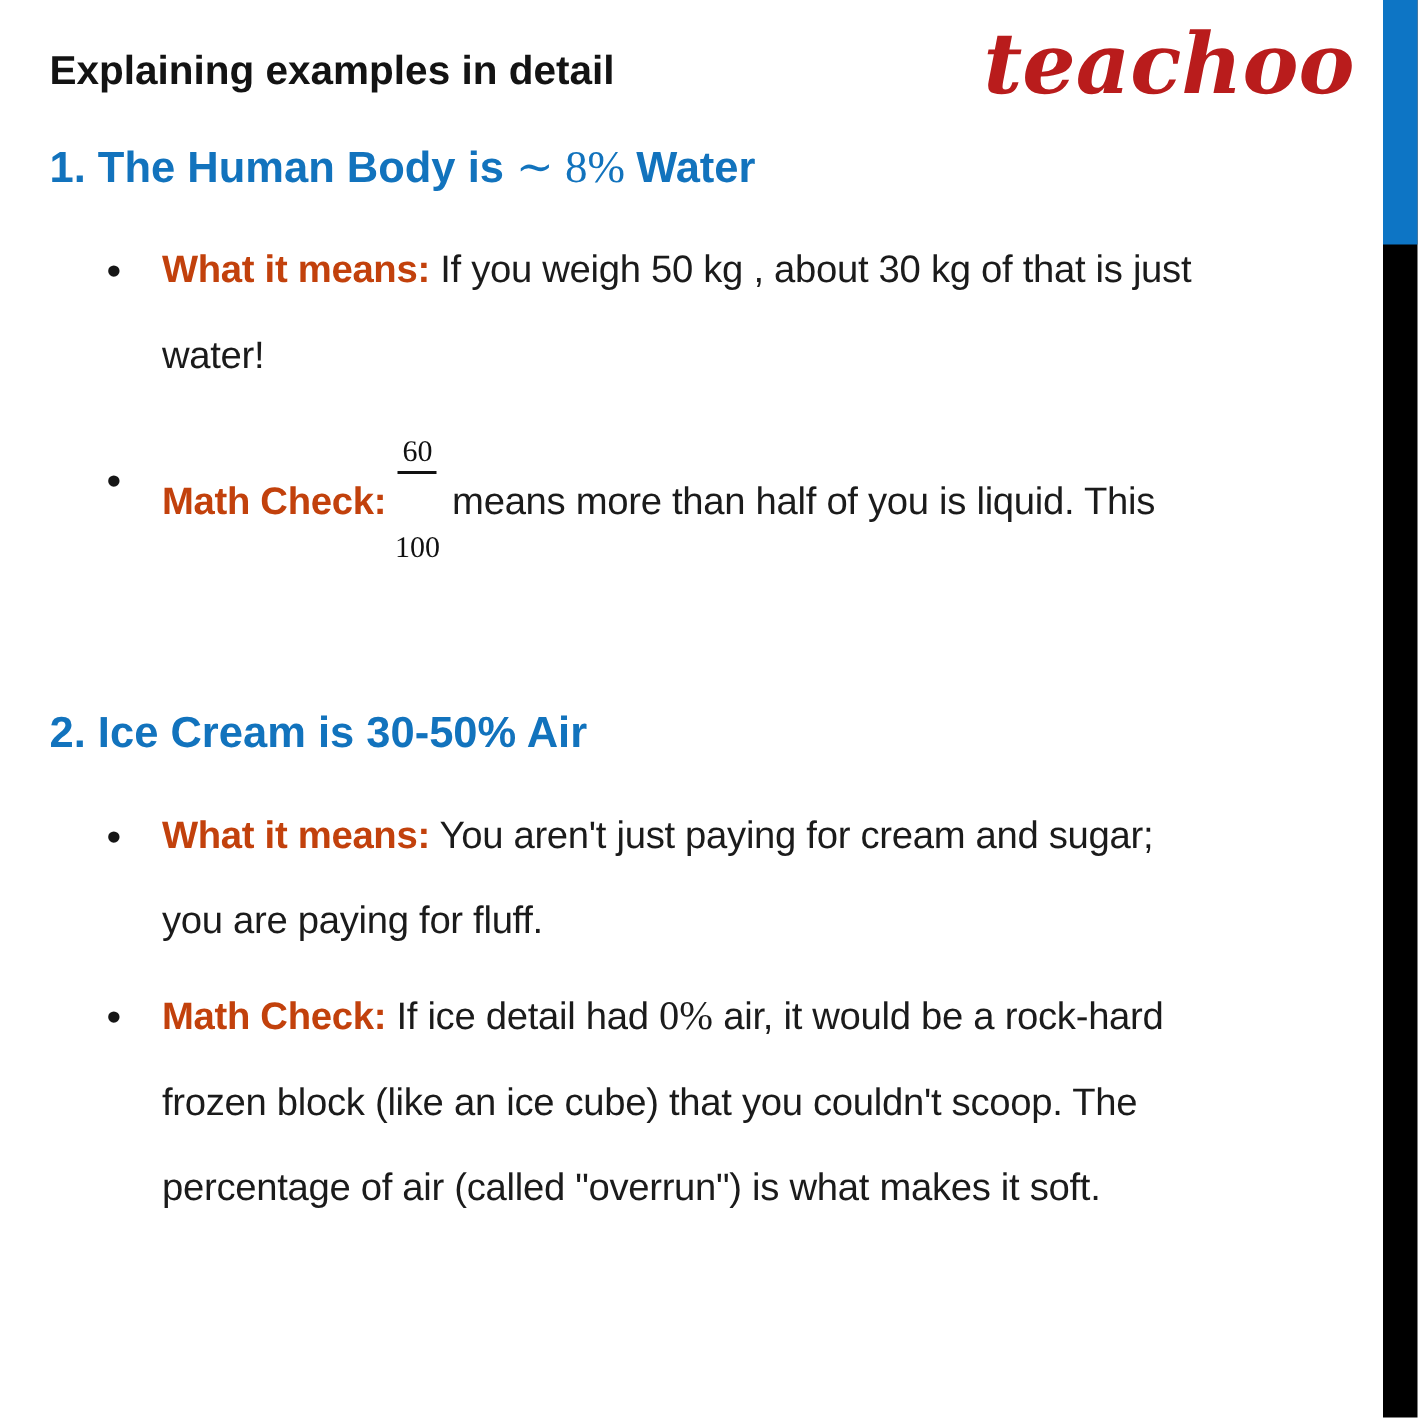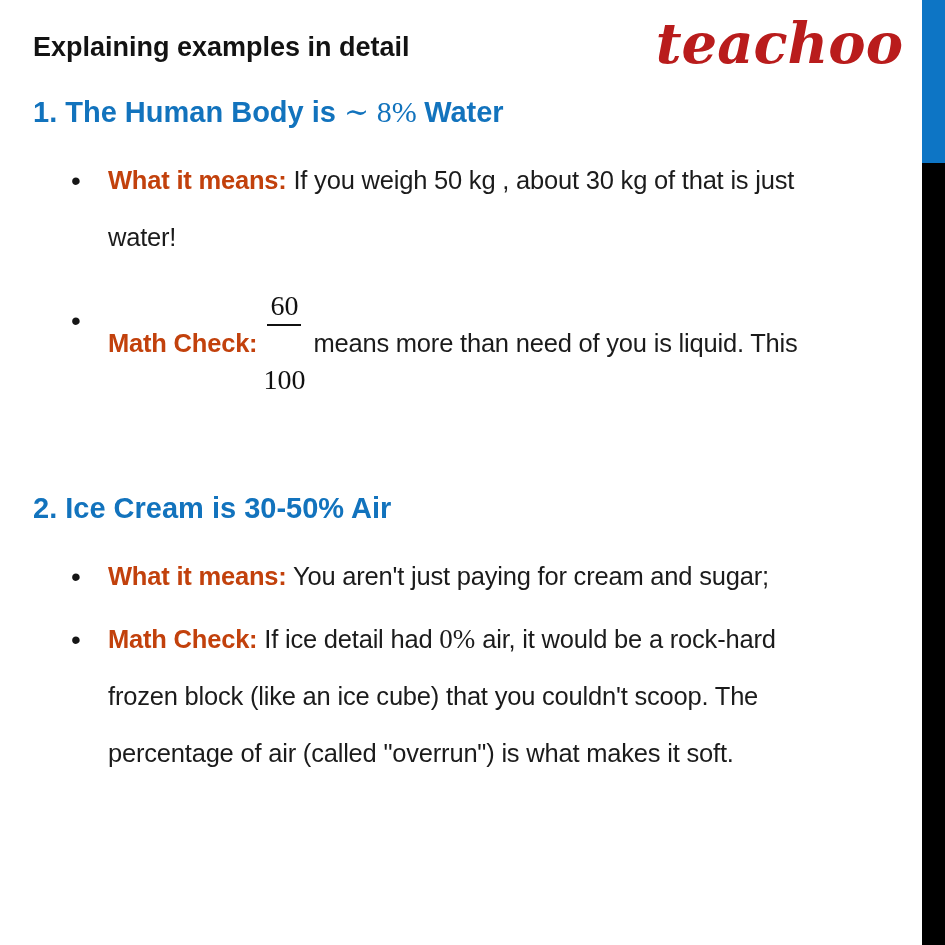--- a/index.html
+++ b/index.html
@@ -77,21 +77,21 @@
     color: #1b1b1b;
   }
   .line .lbl { font-weight: bold; color: #c2410c; }
   .line .math-serif { font-size: 27px; letter-spacing: 0; }
 
   
   .fraction {
     display: inline-flex; flex-direction: column; align-items: center;
     vertical-align: middle;
     font-family: "Liberation Serif", "DejaVu Serif", serif;
-    font-size: 28px; line-height: 1.2; letter-spacing: 0;
+    font-size: 20px; line-height: 1.2; letter-spacing: 0;
     margin: 0 8px 0 6px; position: relative; top: -3px;
     color: #111111;
   }
   .fraction .num { border-bottom: 2px solid #111111; padding: 0 3px 1px; }
   .fraction .den { padding-top: 1px; margin-top: 36px; }
 </style>
 </head>
 <body>
 
 <div class="side-rail">
@@ -110,30 +110,31 @@
     <li>
       <span class="bullet-dot">•</span>
       <div class="line"><span class="lbl">What it means:</span><span> If you weigh 50 kg , about 30 kg of that is just</span></div>
       <div class="line"><span>water!</span></div>
     </li>
     <li>
       <span class="bullet-dot">•</span>
       <div class="line"><span class="lbl">Math Check:</span><span class="fraction">
             <span class="num">60</span>
             <span class="den">100</span>
-          </span><span>means more than need of you is liquid. This</span></div>
+          </span><span>means more than half of you is liquid. This</span></div>
     </li>
   </ul>
 
   <h2 class="section-heading section-heading--two"><span>2. Ice Cream is 30-50% Air</span></h2>
 
   <ul class="bullets bullets--two">
     <li>
       <span class="bullet-dot">•</span>
       <div class="line"><span class="lbl">What it means:</span><span> You aren't just paying for cream and sugar;</span></div>
+      <div class="line"><span>you are paying for fluff.</span></div>
     </li>
     <li>
       <span class="bullet-dot">•</span>
       <div class="line"><span class="lbl">Math Check:</span><span> If ice detail had </span><span class="math-serif">0%</span><span> air, it would be a rock-hard</span></div>
       <div class="line"><span>frozen block (like an ice cube) that you couldn't scoop. The</span></div>
       <div class="line"><span>percentage of air (called "overrun") is what makes it soft.</span></div>
     </li>
   </ul>
 
 </div>

